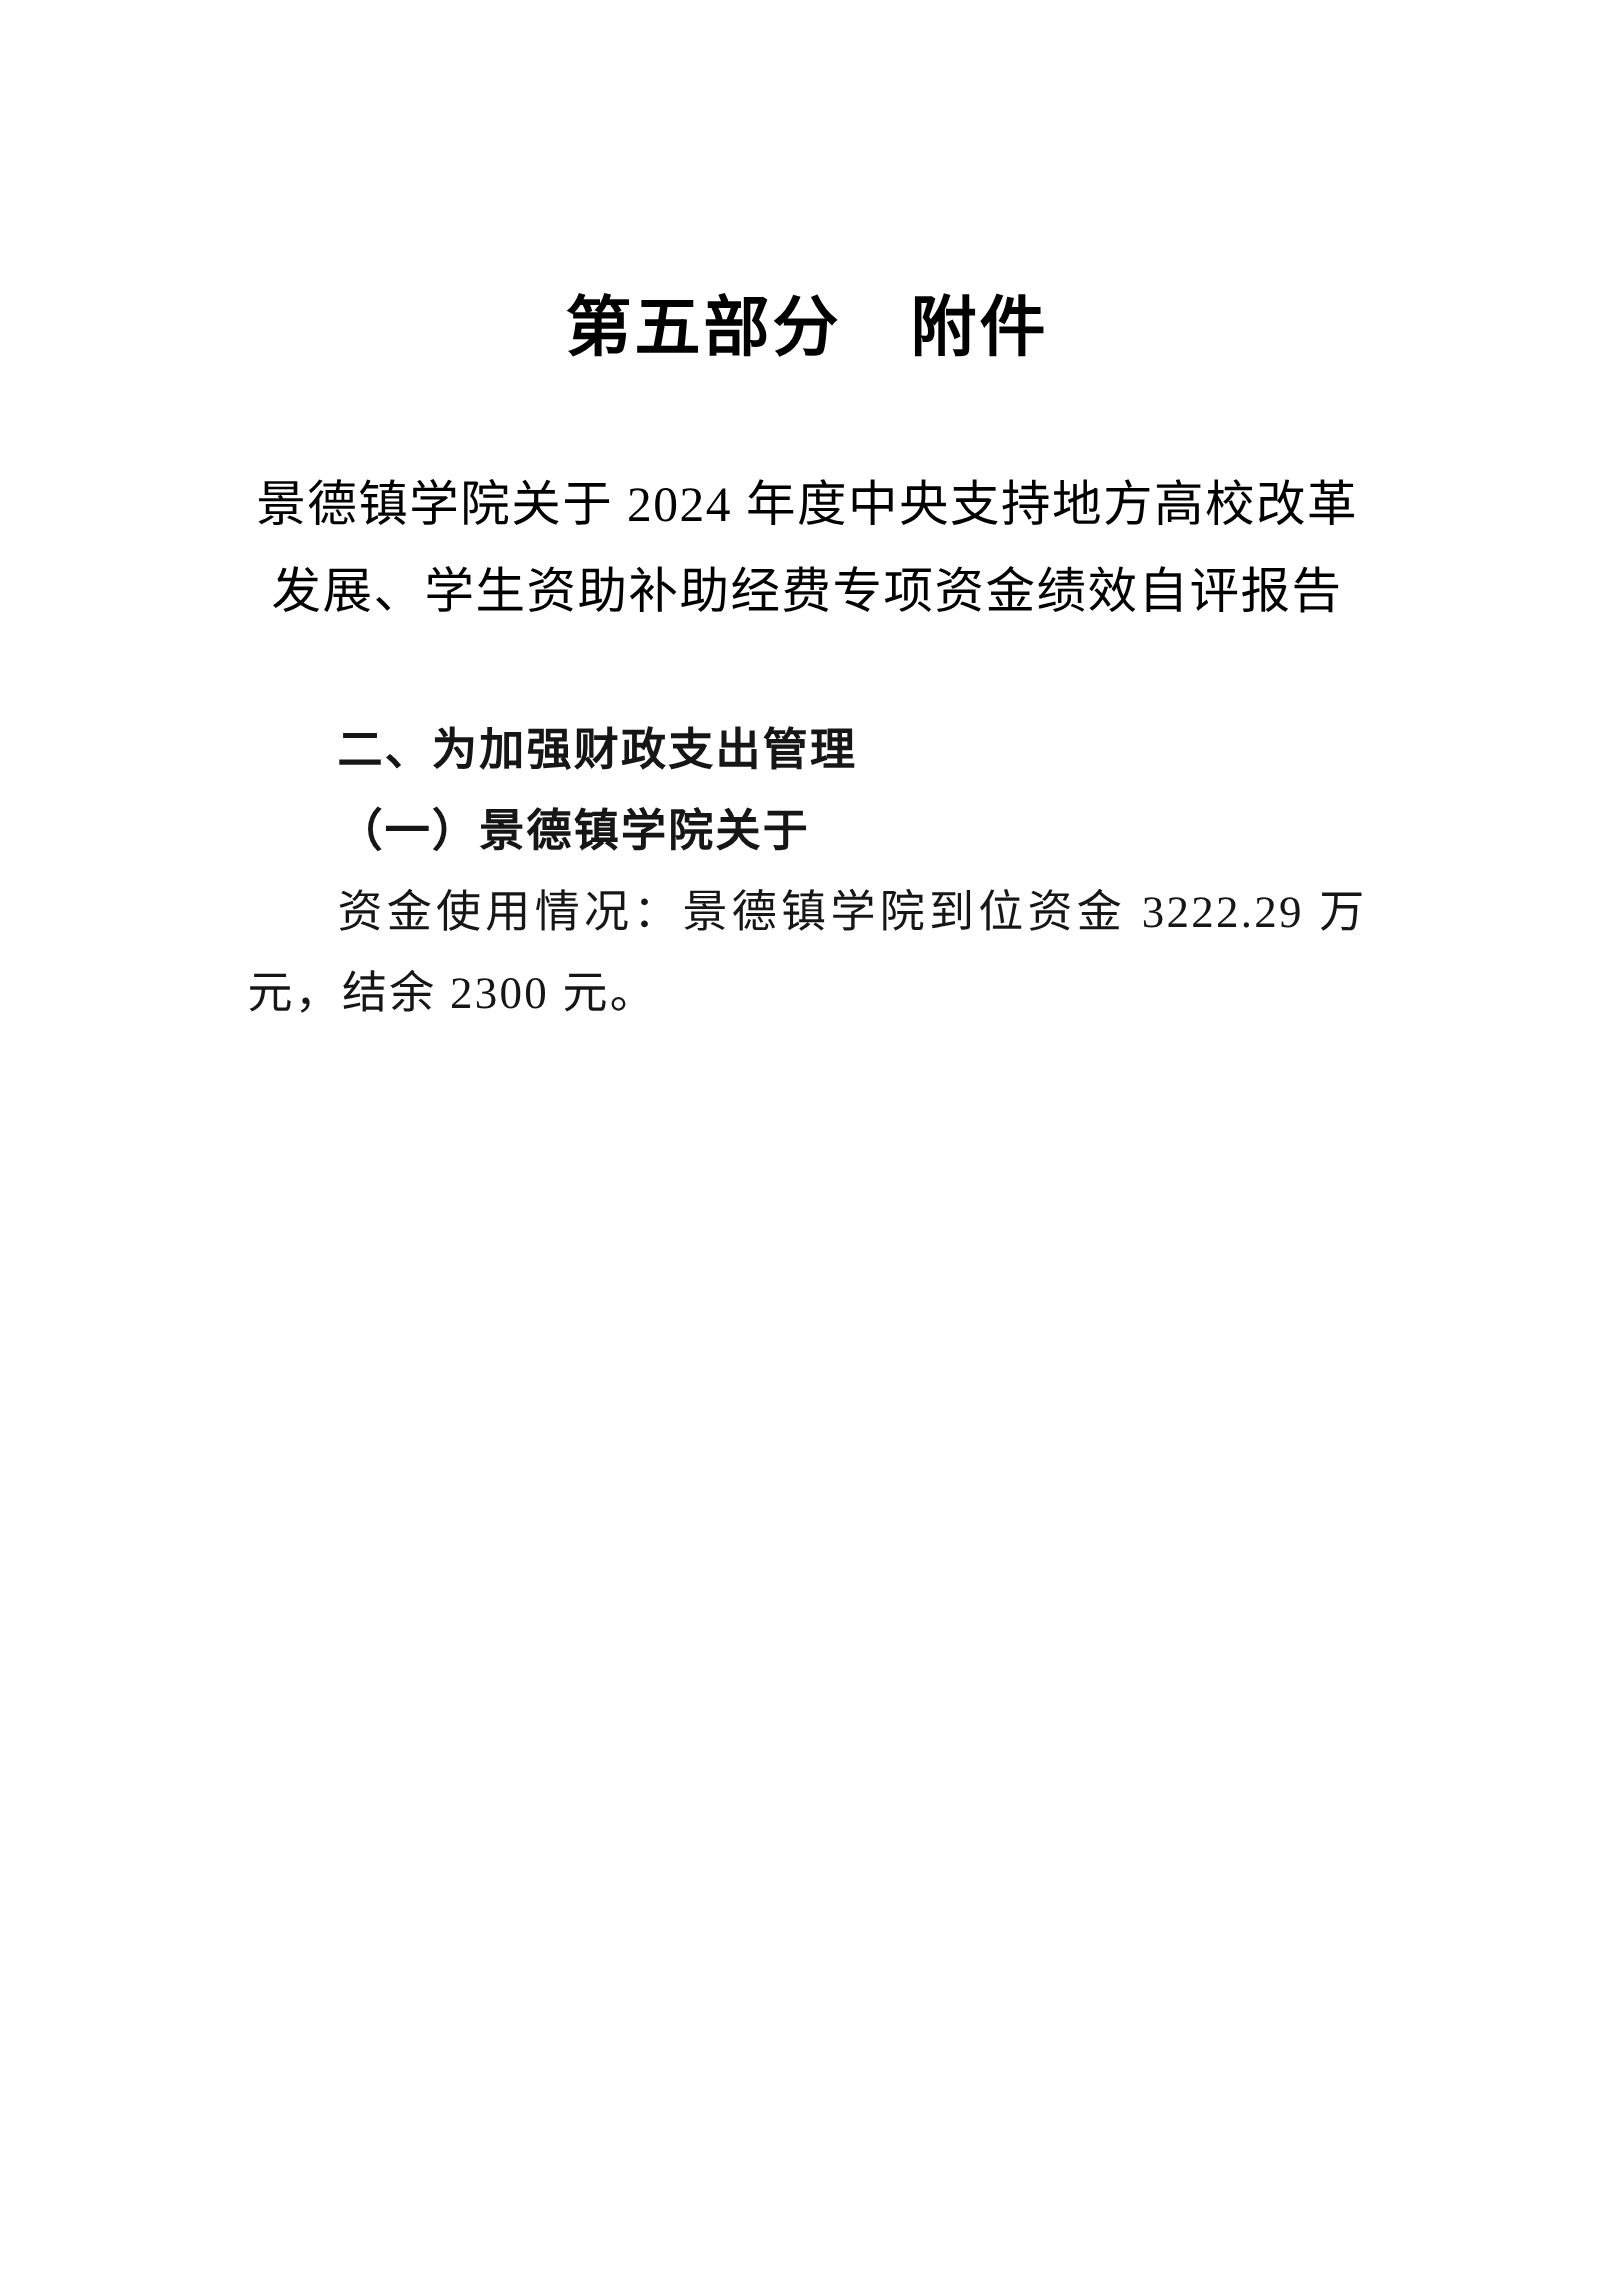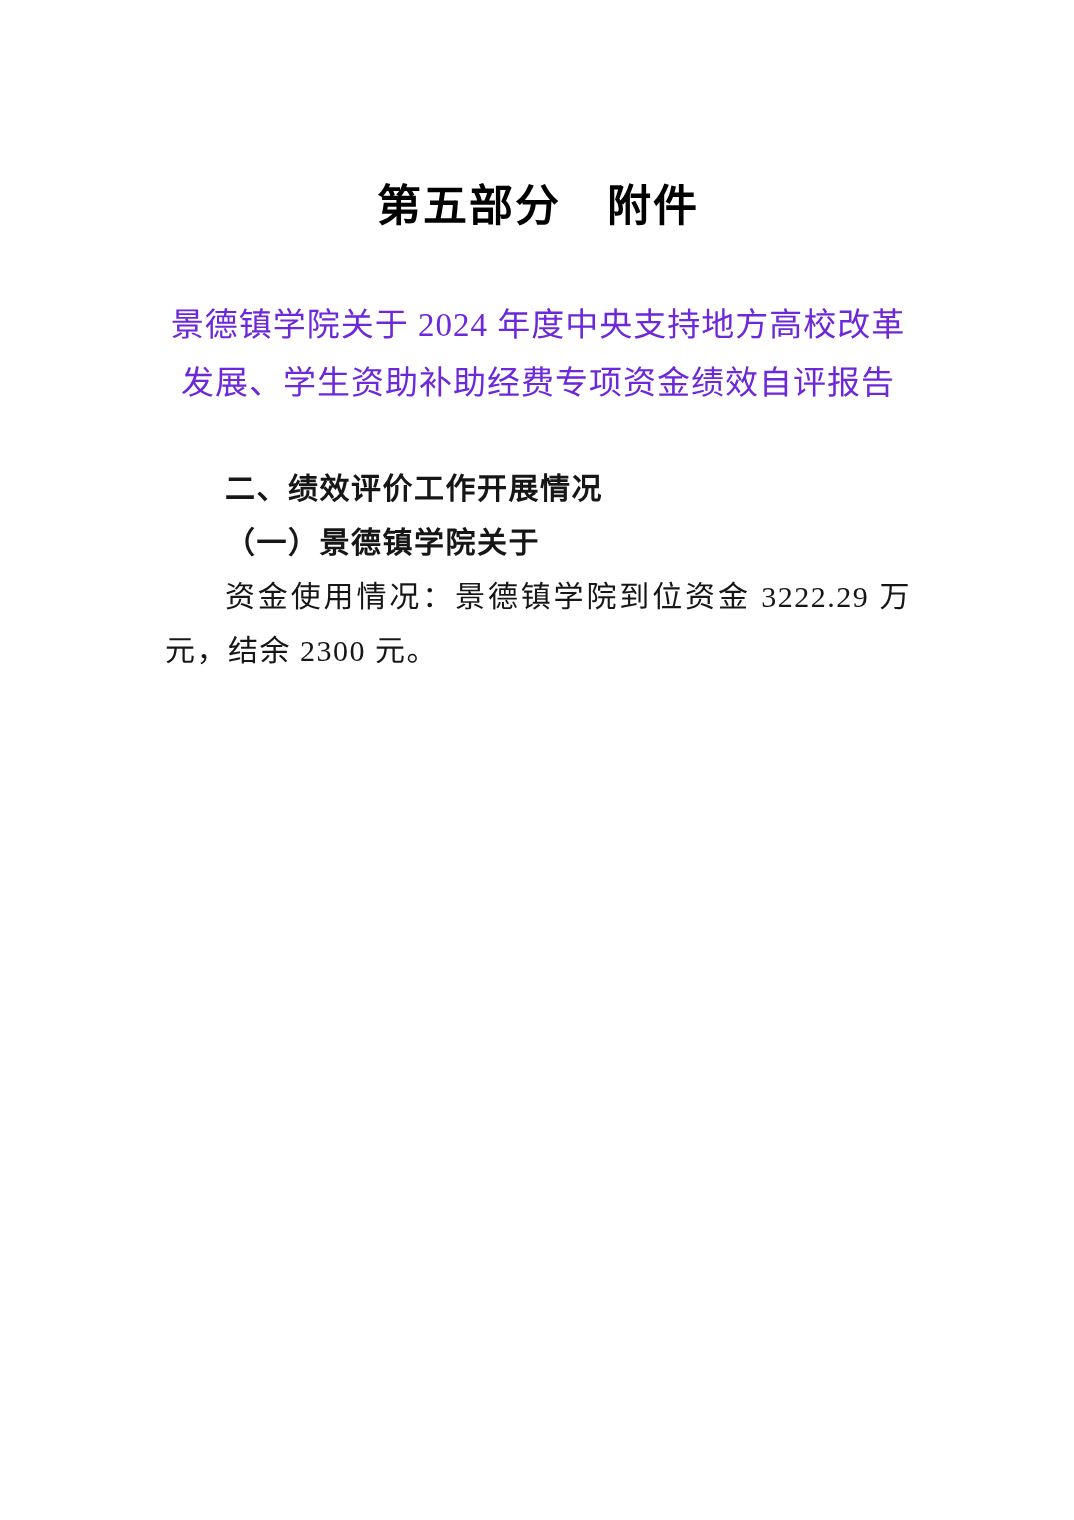--- a/index.html
+++ b/index.html
@@ -1,21 +1,21 @@
 <!DOCTYPE html>
 <html lang="zh-CN"><head>
 <meta charset="utf-8">
 <style>
   * { box-sizing: border-box; }
   html, body { margin: 0; padding: 0; background: #ffffff; }
   .page {
     position: relative;
     width: 1074px;
     height: 1065px;
-    margin: 0 auto;
+    margin: 12px auto;
     background: #ffffff;
     overflow: hidden;
     font-family: "Liberation Serif", "DejaVu Serif", serif;
     color: #121212;
   }
   .content {
     position: absolute;
     left: 165px;
     top: 180px;
     width: 746px;
@@ -30,21 +30,21 @@
     color: #000000;
     font-family: "Liberation Serif", "DejaVu Serif", serif;
   }
   .report-title {
     margin: 0 0 50px 0;
     font-size: 33px;
     line-height: 58px;
     font-weight: normal;
     text-align: center;
     letter-spacing: 1px;
-    color: #6d28d9;
+    color: #000000;
   }
   .body p {
     margin: 0;
     font-size: 30px;
     line-height: 54px;
     text-align: justify;
     text-align-last: left;
     text-indent: 2em;
     letter-spacing: 1.5px;
     color: #161616;
@@ -93,21 +93,21 @@
 
     <h1 class="doc-title">第五部分　附件</h1>
 
     <h2 class="report-title">景德镇学院关于 2024 年度中央支持地方高校改革发展、学生资助补助经费专项资金绩效自评报告</h2>
 
     <div class="body">
 
 
 
 
-      <p class="heading-1">二、绩效评价工作开展情况</p>
+      <p class="heading-1">二、为加强财政支出管理</p>
 
       <p class="heading-2">（一）景德镇学院关于</p>
 
 
       <p>资金使用情况：景德镇学院到位资金 3222.29 万元，结余 2300 元。</p>
 
     </div>
   </div>
 
   <div class="page-footer">

